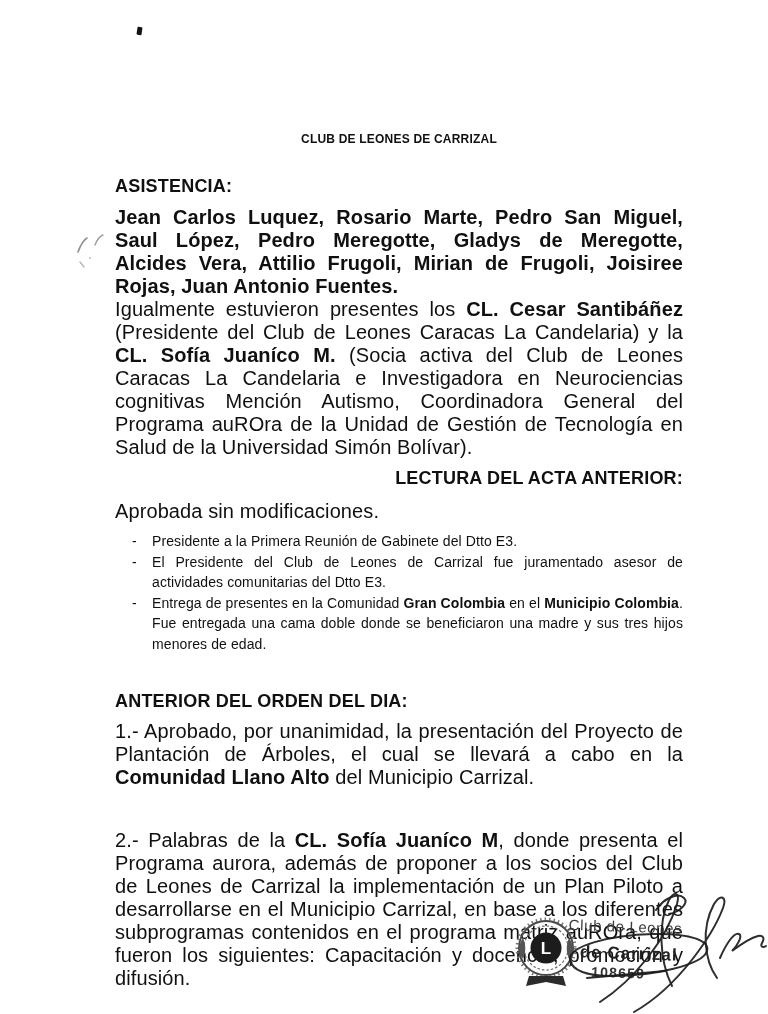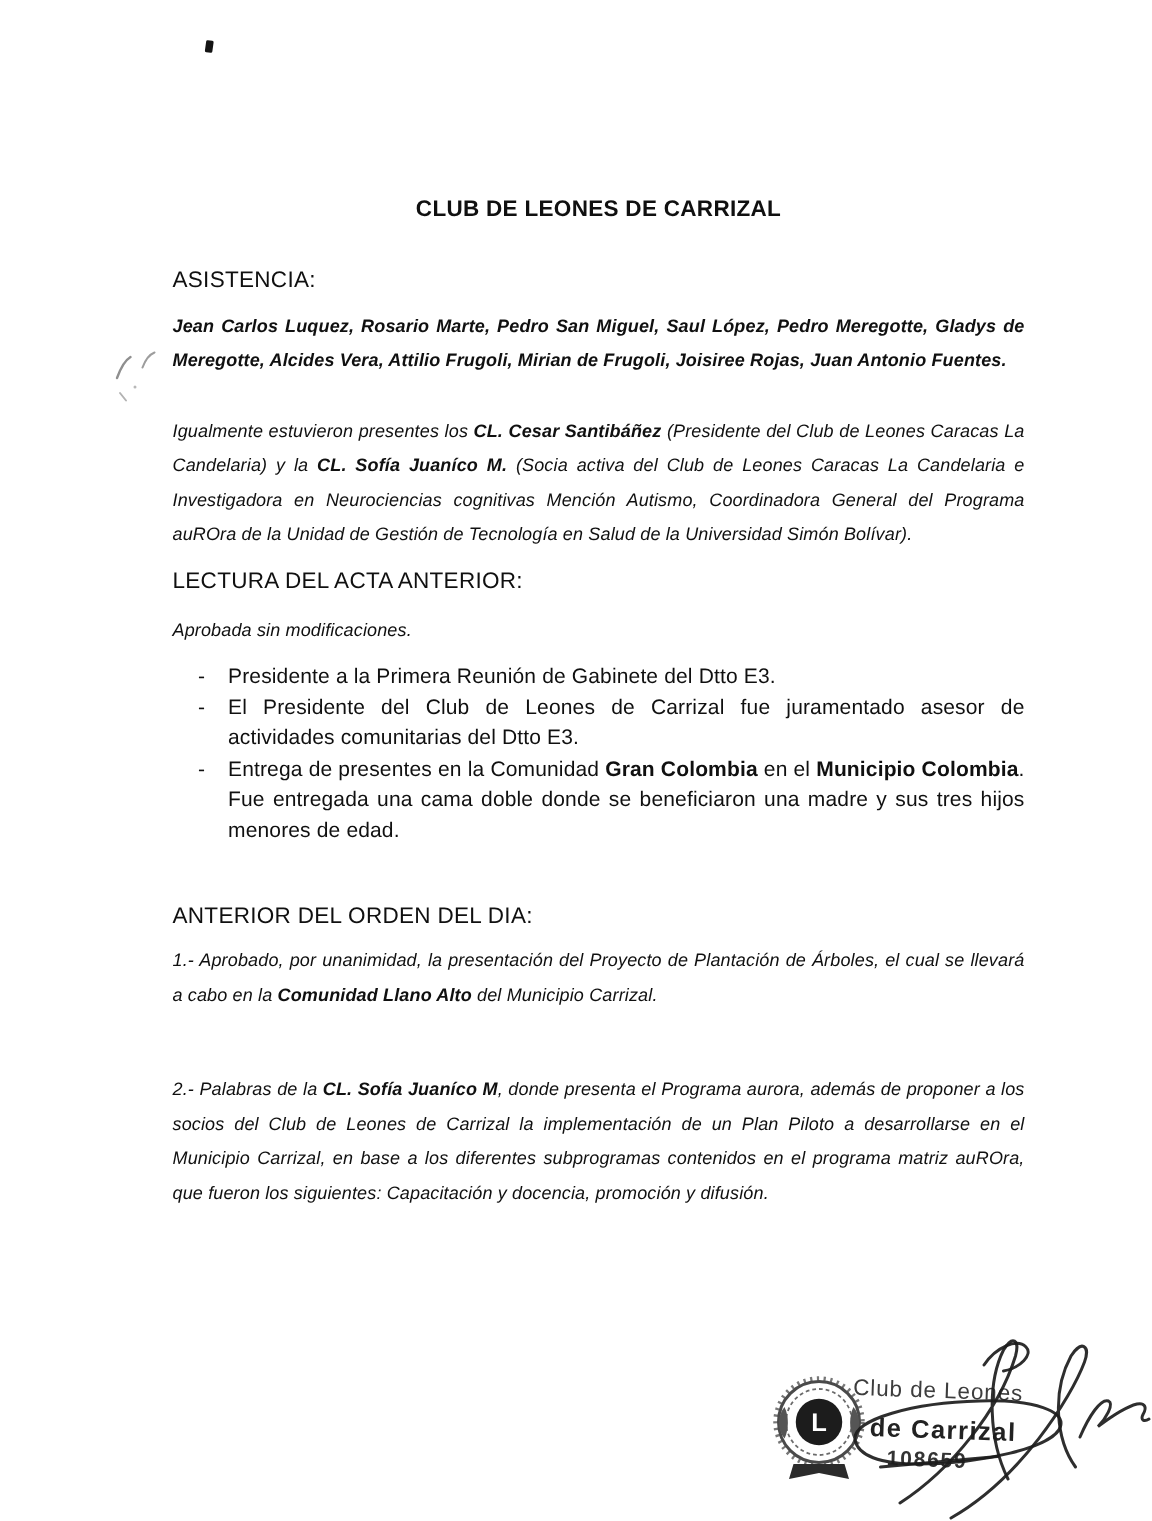--- a/index.html
+++ b/index.html
@@ -3,31 +3,31 @@
 <meta charset="utf-8">
 <style>
   * { margin:0; padding:0; box-sizing:border-box; }
   html,body { background:#ffffff; }
   body {
     width:768px; height:1014px; position:relative; overflow:hidden;
     font-family:"Liberation Sans", sans-serif; color:#101010;
   }
   .page { position:absolute; inset:0; padding:128px 85px 0 115px; }
   .title, .subtitle {
-    text-align:center; font-size:15px; line-height:23px; letter-spacing:.2px;
+    text-align:center; font-size:12px; line-height:23px; letter-spacing:.2px;
   }
   .title { font-weight:bold; }
-  .h { font-weight:normal; font-size:15px; line-height:23px; letter-spacing:.2px; }
-  .par { font-size:12px; line-height:23px; text-align:justify; letter-spacing:.1px;font-style:italic; }
+  .h { font-weight:bold; font-size:18px; line-height:23px; letter-spacing:.2px; }
+  .par { font-size:20px; line-height:23px; text-align:justify; letter-spacing:.1px; }
   .b { font-weight:bold; }
   .mt-asist { margin-top:24px; }
   .mt-att { margin-top:8px; }
-  .mt-guests { margin-top:24px; }
+  .mt-guests { margin-top:0; }
   .mt-lc { margin-top:6px; }
-  .mt-la { margin-top:8px; }
+  .mt-la { margin-top:8px;text-align:right; }
   .mt-apr { margin-top:10px; }
   .mt-inf { margin-top:8px; }
   .blist { margin-top:8px; margin-left:17px; }
   .bitem { display:flex; font-size:14px; line-height:20.5px; letter-spacing:.1px; }
   .dash { flex:none; width:20px; }
   .btext { flex:1; text-align:justify; }
   .mt-disc { margin-top:36px; }
   .mt-p1 { margin-top:7px; }
   .mt-p2 { margin-top:40px; }
   .speck {

